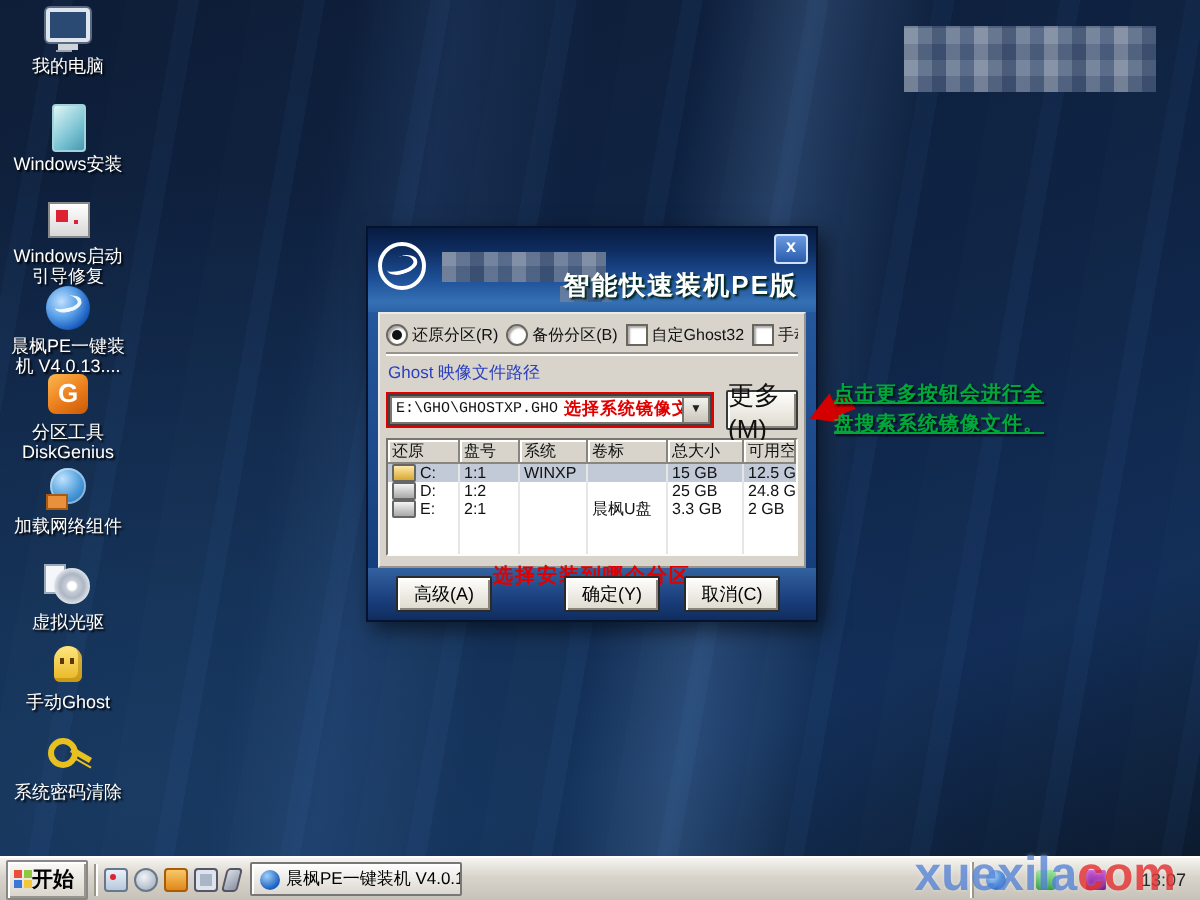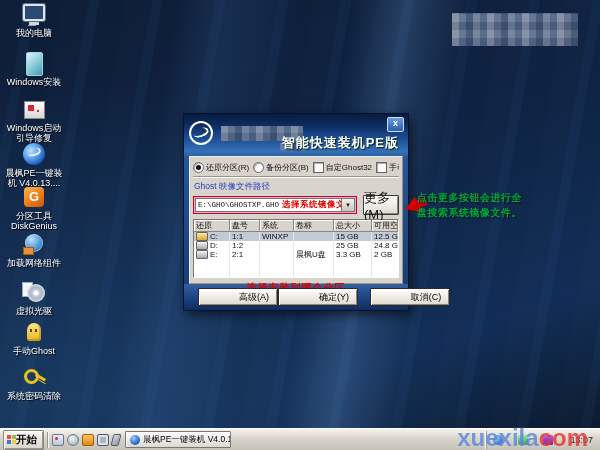--- a/index.html
+++ b/index.html
@@ -47,45 +47,45 @@
   .dlg-close{position:absolute;right:4px;top:3px;width:15px;height:13px;background:linear-gradient(#6a9ae0,#2a5cae);border:1px solid #cfe0f8;border-radius:2px;color:#fff;font-size:9px;font-weight:bold;line-height:11px;text-align:center;cursor:pointer;}
   .dlg-body{margin:0 5px;height:128px;background:#d8d4cb;border:1px solid;border-color:#eceae4 #98948c #98948c #eceae4;box-sizing:border-box;padding:4px 3px 0 3px;font-size:8px;color:#111;}
   .opt-row{display:flex;align-items:center;gap:4px;white-space:nowrap;overflow:hidden;height:12px;}
   .opt{display:flex;align-items:flex-end;gap:2px;}
   .radio{width:9px;height:9px;border-radius:50%;background:#fff;border:1px solid #6a665e;box-shadow:inset 1px 1px 1px #aaa;position:relative;flex:none;}
   .radio.sel::after{content:"";position:absolute;inset:2px;background:#111;border-radius:50%;}
   .cbox{width:9px;height:9px;background:#fff;border:1px solid #6a665e;box-shadow:inset 1px 1px 1px #aaa;flex:none;}
   .sep{border-top:1px solid #98948c;border-bottom:1px solid #fdfdfb;margin:3px 0;}
   .path-label{color:#2a3ec0;font-size:8.5px;margin:1px 0 2px 1px;}
   .combo-row{display:flex;align-items:center;margin-bottom:4px;}
-  .red-outline{display:flex;border:1px solid #e00000;padding:1px;background:#c4b5fd;text-align:right;}
+  .red-outline{display:flex;border:1px solid #e00000;padding:1px;background:#404040;text-align:right;}
   .combo-box{display:flex;align-items:center;background:#fff;border:1px solid #7a766e;border-right:none;height:14px;width:146px;padding:0 2px;overflow:hidden;white-space:nowrap;box-sizing:border-box;}
   .path-text{font-size:7.5px;color:#111;font-family:"Liberation Mono","DejaVu Sans Mono",monospace;}
   .combo-annot{font-size:8.5px;font-weight:bold;color:#e00000;margin-left:3px;letter-spacing:0.5px;}
   .combo-arrow{width:14px;height:14px;background:linear-gradient(#f4f2ee,#cac6bc);border:1px solid #7a766e;display:flex;align-items:center;justify-content:center;font-size:6px;color:#222;box-sizing:border-box;cursor:pointer;}
   .more-btn{margin-left:6px;width:46px;height:18px;background:linear-gradient(#fefefc,#dedace);border:1px solid #3a3a3a;box-shadow:inset 1px 1px 0 #fff,inset -1px -1px 0 #8a867e;font-size:13px;display:flex;align-items:center;justify-content:center;border-radius:1px;cursor:pointer;}
   .ptable{border:1px solid;border-color:#7a766e #fdfdfb #fdfdfb #7a766e;background:#fff;height:57px;overflow:hidden;}
   .prow{display:flex;height:9px;align-items:stretch;}
   .prow.hd{height:12px;background:#d8d4cb;}
   .pc{box-sizing:border-box;padding:0 2px;display:flex;align-items:center;gap:2px;overflow:hidden;white-space:nowrap;border-right:1px solid #e6e6e6;font-size:8px;}
   .prow.hd .pc{background:#d8d4cb;border-right:1px solid #8a867e;border-bottom:1px solid #8a867e;box-shadow:inset 1px 1px 0 #fff;font-size:8px;}
   .c1{width:36px;}.c2{width:30px;}.c3{width:34px;}.c4{width:40px;}.c5{width:38px;}.c6{flex:1;border-right:none;}
   .prow.sel{background:#c2cad8;}
   .drv{width:10px;height:7px;background:linear-gradient(#f4f4f4,#a8a8a8);border:1px solid #666;border-radius:1px;flex:none;}
   .drv.sys{background:linear-gradient(#ffe9a8,#d8a830);}
   .hint{color:#e00000;font-weight:bold;font-size:10px;text-align:center;margin-top:3px;letter-spacing:1px;}
   .dlg-footer{height:26px;display:flex;align-items:center;padding:0 18px 0 14px;box-sizing:border-box;background:linear-gradient(180deg,#33619f,#1b3f7d 60%,#0f2c5e);}
-  .btn95{background:linear-gradient(#fefefc,#dedace);border:1px solid #2a2a2a;box-shadow:inset 1px 1px 0 #fff,inset -1px -1px 0 #8a867e;font-size:9px;height:16px;min-width:46px;display:flex;align-items:center;justify-content:center;border-radius:1px;cursor:pointer;padding-left:32px;}
+  .btn95{background:linear-gradient(#fefefc,#dedace);border:1px solid #2a2a2a;box-shadow:inset 1px 1px 0 #fff,inset -1px -1px 0 #8a867e;font-size:9px;height:16px;min-width:46px;display:flex;align-items:center;justify-content:center;border-radius:1px;cursor:pointer;}
   .btn-adv{margin-right:auto;}
   .btn-ok{margin-right:12px;}
   
   .red-arrow{position:absolute;left:404px;top:197px;display:flex;align-items:center;transform:rotate(-22deg);}
   .red-arrow .head{width:0;height:0;border-top:8px solid transparent;border-bottom:8px solid transparent;border-right:14px solid #d40000;}
   .red-arrow .tail{width:9px;height:8px;background:#d40000;}
-  .green-note{position:absolute;left:417px;top:190px;width:112px;color:#00a83c;font-size:10px;font-weight:bold;line-height:15px;text-shadow:1px 1px 1px rgba(0,0,0,0.7);letter-spacing:0.5px;}
+  .green-note{position:absolute;left:417px;top:190px;width:112px;color:#00a83c;font-size:10px;font-weight:bold;line-height:15px;text-shadow:1px 1px 1px rgba(0,0,0,0.7);letter-spacing:0.5px;text-decoration:underline;}
   .desk-censor{position:absolute;left:452px;top:13px;width:126px;height:33px;opacity:0.95;}
   
   .taskbar{position:absolute;left:0;right:0;bottom:0;height:22px;background:linear-gradient(#f6f4f0,#d8d4cb 45%,#c6c2b8);border-top:1px solid #fff;display:flex;align-items:center;padding:0 3px;box-sizing:border-box;z-index:20;}
   .start-btn{height:18px;display:flex;align-items:center;gap:0;padding:0 6px 0 3px;background:linear-gradient(#fbfaf7,#d8d4cb);border:1px solid #888;box-shadow:inset 1px 1px 0 #fff,inset -1px -1px 0 #9a968c;border-radius:1px;font-weight:bold;font-size:10.5px;cursor:pointer;}
   .winflag{width:9px;height:9px;position:relative;flex:none;}
   .winflag::before{content:"";position:absolute;left:0;top:0;width:4px;height:4px;background:#e8503a;box-shadow:5px 0 0 #8fc742,0 5px 0 #3b77d8,5px 5px 0 #f5c63c;}
   .tb-div{width:1px;height:16px;background:#9a968c;border-right:1px solid #fff;margin:0 3px;flex:none;}
   .ql{display:flex;align-items:center;gap:3px;}
   .q{width:12px;height:12px;border-radius:2px;box-sizing:border-box;cursor:pointer;flex:none;}
   .q1{background:linear-gradient(#eaf0f8,#b8c8dc);border:1px solid #68788c;position:relative;}

